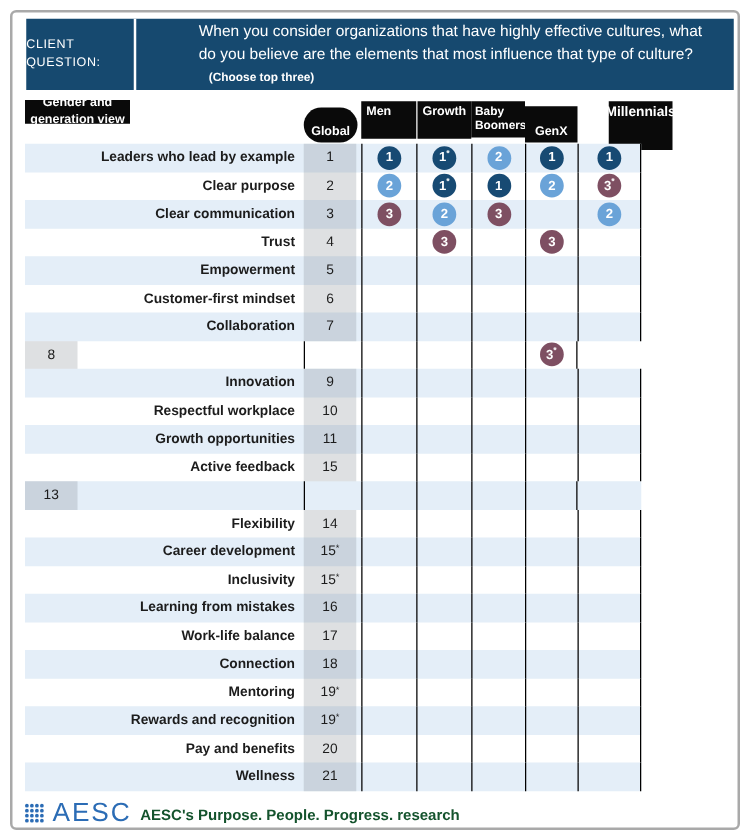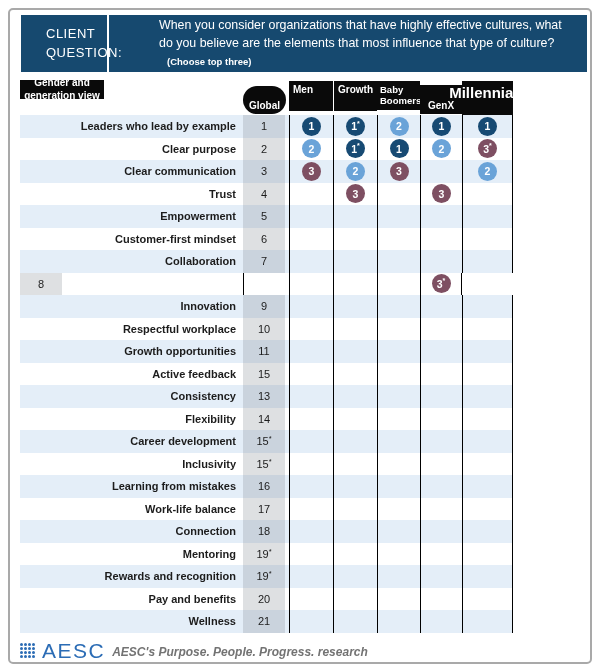--- a/index.html
+++ b/index.html
@@ -5,22 +5,22 @@
   html,body{margin:0;padding:0;background:#fff;}
   .page{position:relative;width:600px;height:670px;background:#fff;
         font-family:"Liberation Sans",sans-serif;overflow:hidden;}
   .frame{position:absolute;left:8px;top:8px;width:580px;height:652px;
          border:2px solid var(--frame-border);border-radius:5px;background:#fff;}
 
   
   .banner{position:absolute;left:21px;top:15px;width:566px;height:57px;
           background:var(--banner-navy);display:flex;align-items:stretch;}
   .banner-label{width:86px;flex:0 0 86px;display:flex;align-items:center;
-                padding-left:25px;box-sizing:border-box;color:#fff;
-                font-size:13px;letter-spacing:.5px;line-height:1.45;}
+                padding-left:0;box-sizing:border-box;color:#fff;
+                font-size:10px;letter-spacing:.5px;line-height:1.45;}
   .banner-divider{width:2px;background:#fff;flex:0 0 2px;}
   .banner-q{flex:1;display:flex;align-items:center;padding:4px 12px 4px 14px;
             color:#fff;font-size:12.4px;line-height:1.45;margin-left:36px;}
   .banner-note{font-size:9.5px;font-weight:bold;margin-left:8px;white-space:nowrap;}
 
   
   .blackbox{position:absolute;background:var(--header-black);color:#fff;
             font-weight:bold;box-sizing:border-box;display:flex;}
   .corner{left:20px;top:80px;width:84px;height:19px;font-size:10px;
           align-items:center;justify-content:center;text-align:center;line-height:1.25;}
@@ -28,22 +28,22 @@
   .cb-global{left:243px;top:86px;width:43px;height:28px;align-items:flex-end;
              justify-content:center;padding-bottom:3px;border-radius:14px;}
   .cb-men{left:289px;top:81px;width:44px;height:30px;align-items:flex-start;
           padding:3px 0 0 4px;}
   .cb-women{left:334px;top:81px;width:43px;height:30px;align-items:flex-start;
             justify-content:center;padding-top:3px;}
   .cb-bb{left:377px;top:81px;width:43px;height:29px;align-items:flex-start;
          padding:3px 0 0 3px;font-size:9.5px;line-height:1.2;white-space:normal;}
   .cb-genx{left:420px;top:85px;width:42px;height:29px;align-items:flex-end;
            justify-content:center;padding-bottom:3px;}
-  .cb-mill{left:462px;top:81px;width:51px;height:39px;align-items:flex-start;
-           justify-content:center;padding-top:3px;font-size:15px;}
+  .cb-mill{left:487px;top:81px;width:51px;height:39px;align-items:flex-start;
+           justify-content:center;padding-top:3px;font-size:11px;}
 
   
   .tbody{position:absolute;left:20px;top:115px;width:493px;}
   .row{display:grid;grid-template-columns:223px 46px 44px 44px 43px 42px 51px;
        height:22.5px;align-items:center;}
   .row:nth-child(odd){background:var(--stripe-blue);}
   .cell{height:100%;display:flex;align-items:center;box-sizing:border-box;}
   .lab{justify-content:flex-end;padding-right:7px;font-size:11px;color:#1c1c1c;font-weight:bold;}
   .gcell{justify-content:flex-start;}
   .gchip{width:42px;height:100%;display:flex;align-items:center;justify-content:center;
@@ -58,21 +58,21 @@
   .b2{background:var(--rank2-light-blue);}
   .b3{background:var(--rank3-maroon);}
 
   
   .footer{position:absolute;left:20px;top:639px;height:22px;display:flex;
           align-items:center;gap:7px;}
   .dots{display:grid;grid-template-columns:repeat(4,3px);grid-auto-rows:3px;
         gap:1px;}
   .dots i{width:3px;height:3px;border-radius:50%;background:var(--logo-blue);display:block;}
   .logo-text{font-size:21px;color:var(--logo-blue);letter-spacing:1.5px;line-height:1;}
-  .tagline{font-style:italic;font-size:12px;font-weight:bold;color:#737373;
+  .tagline{font-size:12px;font-weight:bold;color:#14532d;
            padding-top:3px;}
 </style>
 </head>
 <body>
 
 <div class="page">
   <div class="frame"></div>
 
   <div class="banner">
     <div class="banner-label">CLIENT QUESTION:</div>
@@ -253,21 +253,20 @@
         <div class="cell gcell">
           <span class="gchip">15</span>
         </div>
         <div class="cell col col1"></div>
         <div class="cell col col2"></div>
         <div class="cell col col3"></div>
         <div class="cell col col4"></div>
         <div class="cell col col6 col6"></div>
       </div>
       <div class="row">
-        <div class="cell lab">Consistency</div>
         <div class="cell gcell">
           <span class="gchip">13</span>
         </div>
         <div class="cell col col1"></div>
         <div class="cell col col2"></div>
         <div class="cell col col3"></div>
         <div class="cell col col4"></div>
         <div class="cell col col6 col6"></div>
       </div>
       <div class="row">

